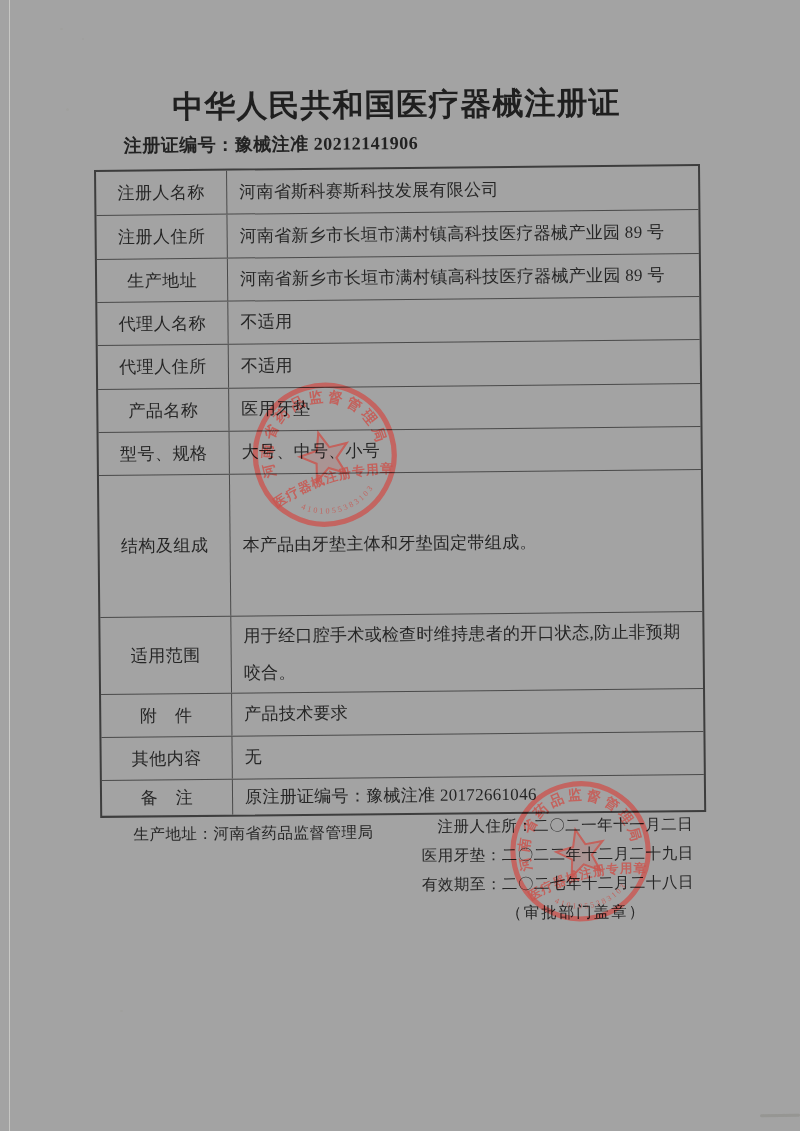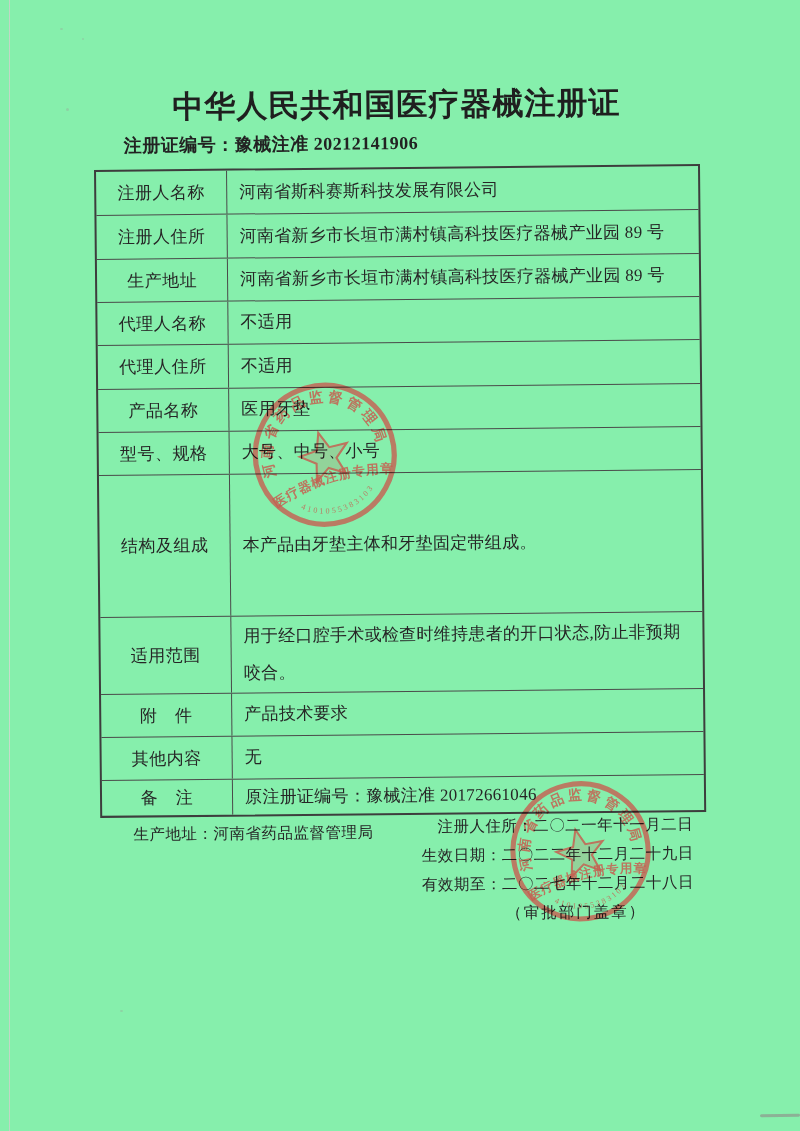--- a/index.html
+++ b/index.html
@@ -1,20 +1,20 @@
 <!DOCTYPE html>
 <html><head>
 <meta charset="utf-8">
 <style>
   html,body{margin:0;padding:0;background:#e8e8e6;}
   .page{
     position:relative;
     width:800px;height:1131px;
     margin:0 auto;
-    background:#86efac;
+    background:#a3a3a3;
     overflow:hidden;
     font-family:"Liberation Serif","DejaVu Serif",serif;
     color:#262626;
   }
   .scan-edge-left{
     position:absolute;left:9px;top:0;bottom:0;width:1px;
     background:linear-gradient(#cfcfcb,#dcdcd8 40%,#cfcfcb);
     opacity:.8;
   }
   .scan-dash-br{
@@ -154,21 +154,21 @@
 
     <div class="footer-left">
       <span>生产地址：</span><span>河南省药品监督管理局</span>
     </div>
 
     <div class="footer-right">
       <div>
         <span>注册人住所：</span><span>二〇二一年十一月二日</span>
       </div>
       <div>
-        <span>生效日期：</span><span>二〇二二年十二月二十九日</span>
+        <span>医用牙垫：</span><span>二〇二二年十二月二十九日</span>
       </div>
       <div>
         <span>有效期至：</span><span>二〇二七年十二月二十八日</span>
       </div>
       <div class="seal-note">（审批部门盖章）</div>
     </div>
 
     <div class="seal seal-mid">
       <svg width="152" height="152" viewBox="0 0 160 160">
         <defs>

